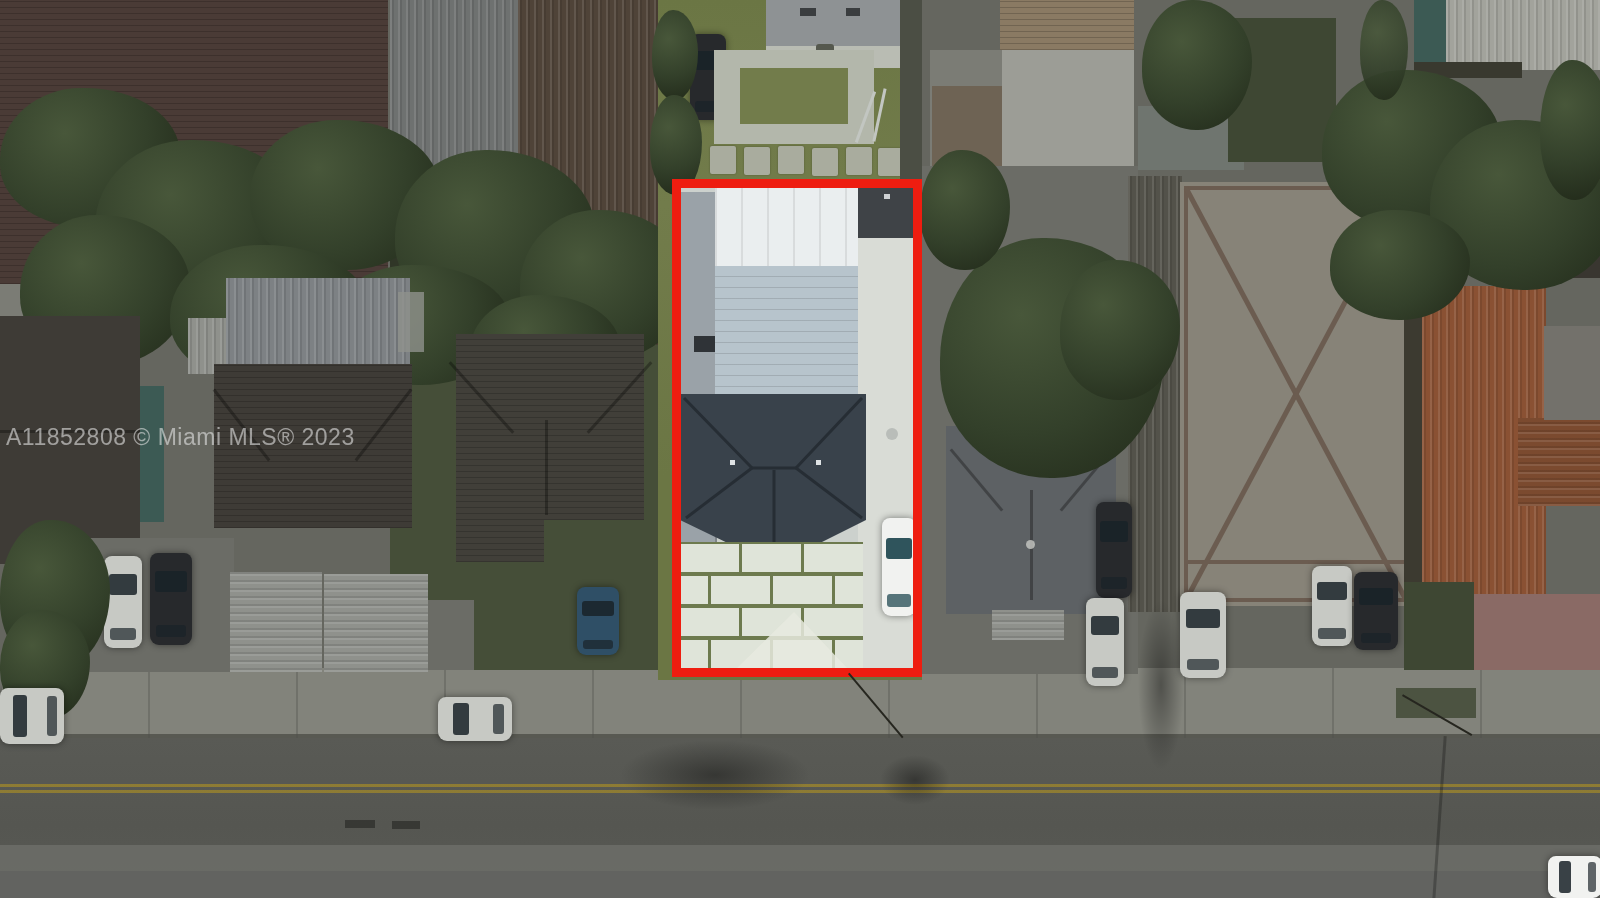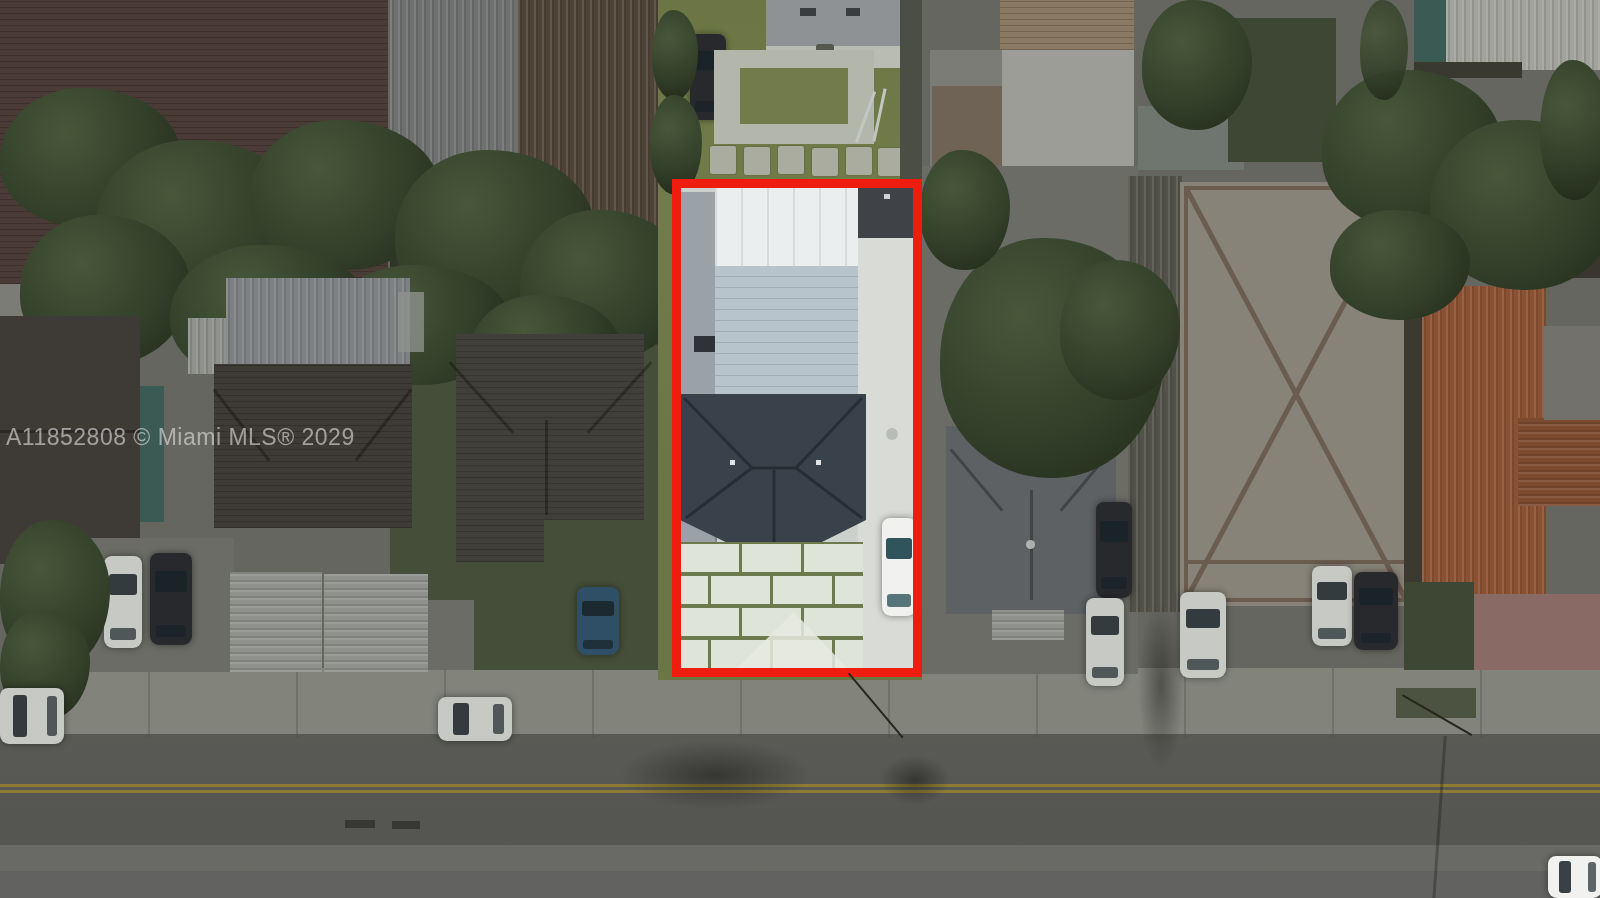--- a/index.html
+++ b/index.html
@@ -209,15 +209,15 @@
     <polygon points="56,128 170,128 115,70" style="fill:var(--paver-mound)" opacity="0.85"></polygon>
   </svg>
 
   <div class="car" style="left:882px;top:518px;width:34px;height:98px;background:var(--car-white);--glass:var(--glass-teal);"></div>
 
   <div id="outline"></div>
 
   <div class="abs" style="left:848px;top:674px;width:2px;height:84px;background:var(--wire);transform:rotate(-40deg);transform-origin:top left;"></div>
   <div class="abs" style="left:1402px;top:696px;width:2px;height:80px;background:var(--wire);transform:rotate(-60deg);transform-origin:top left;"></div>
 
-  <div id="watermark">A11852808 © Miami MLS® 2029</div>
+  <div id="watermark">A11852808 © Miami MLS® 2023</div>
 
 </div>
 
 </body></html>

